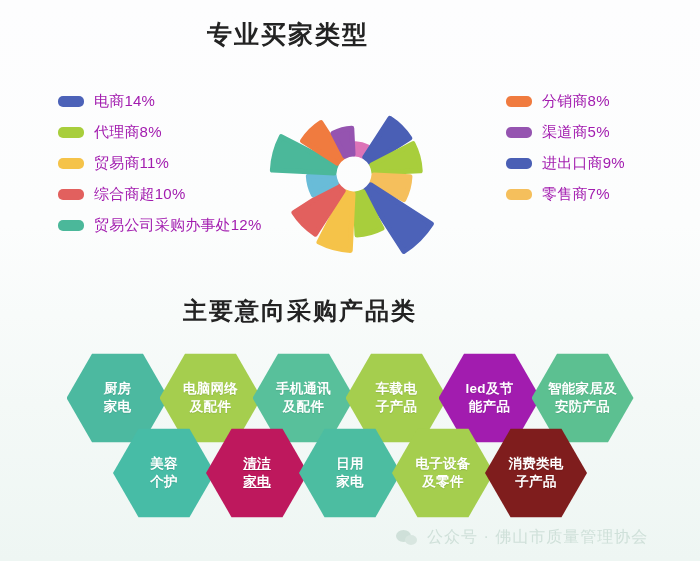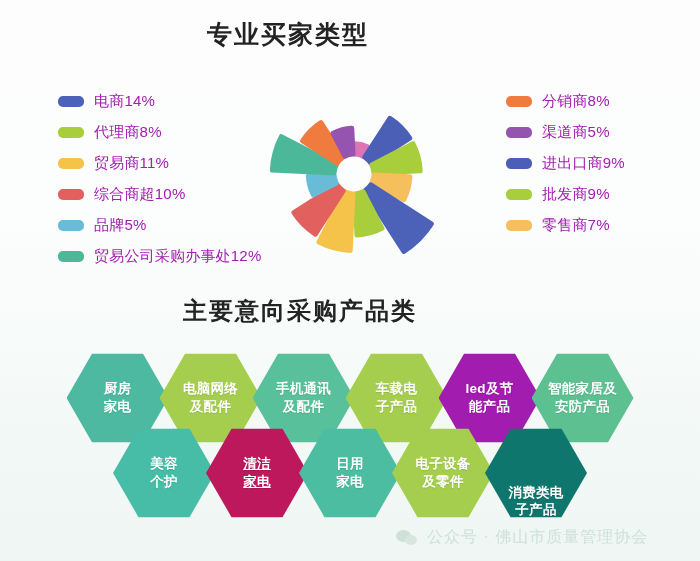--- a/index.html
+++ b/index.html
@@ -96,45 +96,37 @@
   </div>
   <div class="legend-row">
     <span class="swatch" style="background: rgb(245, 195, 73);"></span>
     <span class="legend-label">贸易商11%</span>
   </div>
   <div class="legend-row">
     <span class="swatch" style="background: rgb(226, 96, 94);"></span>
     <span class="legend-label">综合商超10%</span>
   </div>
   <div class="legend-row">
-    <span class="swatch" style="background: rgb(105, 188, 216);"></span>
-    <span class="legend-label">品牌5%</span>
-  </div>
-  <div class="legend-row">
     <span class="swatch" style="background: rgb(75, 184, 154);"></span>
     <span class="legend-label">贸易公司采购办事处12%</span>
   </div>
 </div>
 
 <div class="legend right">
   <div class="legend-row">
     <span class="swatch" style="background: rgb(240, 123, 63);"></span>
     <span class="legend-label">分销商8%</span>
   </div>
   <div class="legend-row">
     <span class="swatch" style="background: rgb(149, 84, 176);"></span>
     <span class="legend-label">渠道商5%</span>
   </div>
   <div class="legend-row">
     <span class="swatch" style="background: rgb(74, 95, 181);"></span>
     <span class="legend-label">进出口商9%</span>
-  </div>
-  <div class="legend-row">
-    <span class="swatch" style="background: rgb(168, 206, 60);"></span>
-    <span class="legend-label">批发商9%</span>
   </div>
   <div class="legend-row">
     <span class="swatch" style="background: rgb(245, 191, 92);"></span>
     <span class="legend-label">零售商7%</span>
   </div>
 </div>
 
 <div class="rose">
   <svg id="rose-svg" width="192" height="192" viewBox="0 0 192 192">
       <path d="M96.98 76.02L97.48 65.75A30.29 30.29 0 0 1 109.84 69.06L105.14 78.21A20 20 0 0 0 96.98 76.02Z" fill="#dd74b8" stroke="#dd74b8" stroke-width="5" stroke-linejoin="round"></path>
@@ -208,21 +200,21 @@
         <span>日用</span>
         <span>家电</span>
       </div>
     </div>
     <div class="hex" style="left: 392px; top: 75px; background: rgb(165, 206, 78);">
       <div>
         <span>电子设备</span>
         <span>及零件</span>
       </div>
     </div>
-    <div class="hex" style="left: 485px; top: 75px; background: #0f766e; align-items: flex-end;">
+    <div class="hex" style="left: 485px; top: 75px; background: #7f1d1d;">
       <div>
         <span>消费类电</span>
         <span>子产品</span>
       </div>
     </div>
   </div>
 
 <div class="footer">
   <span class="wechat-icon">
     <span class="b1"></span>

